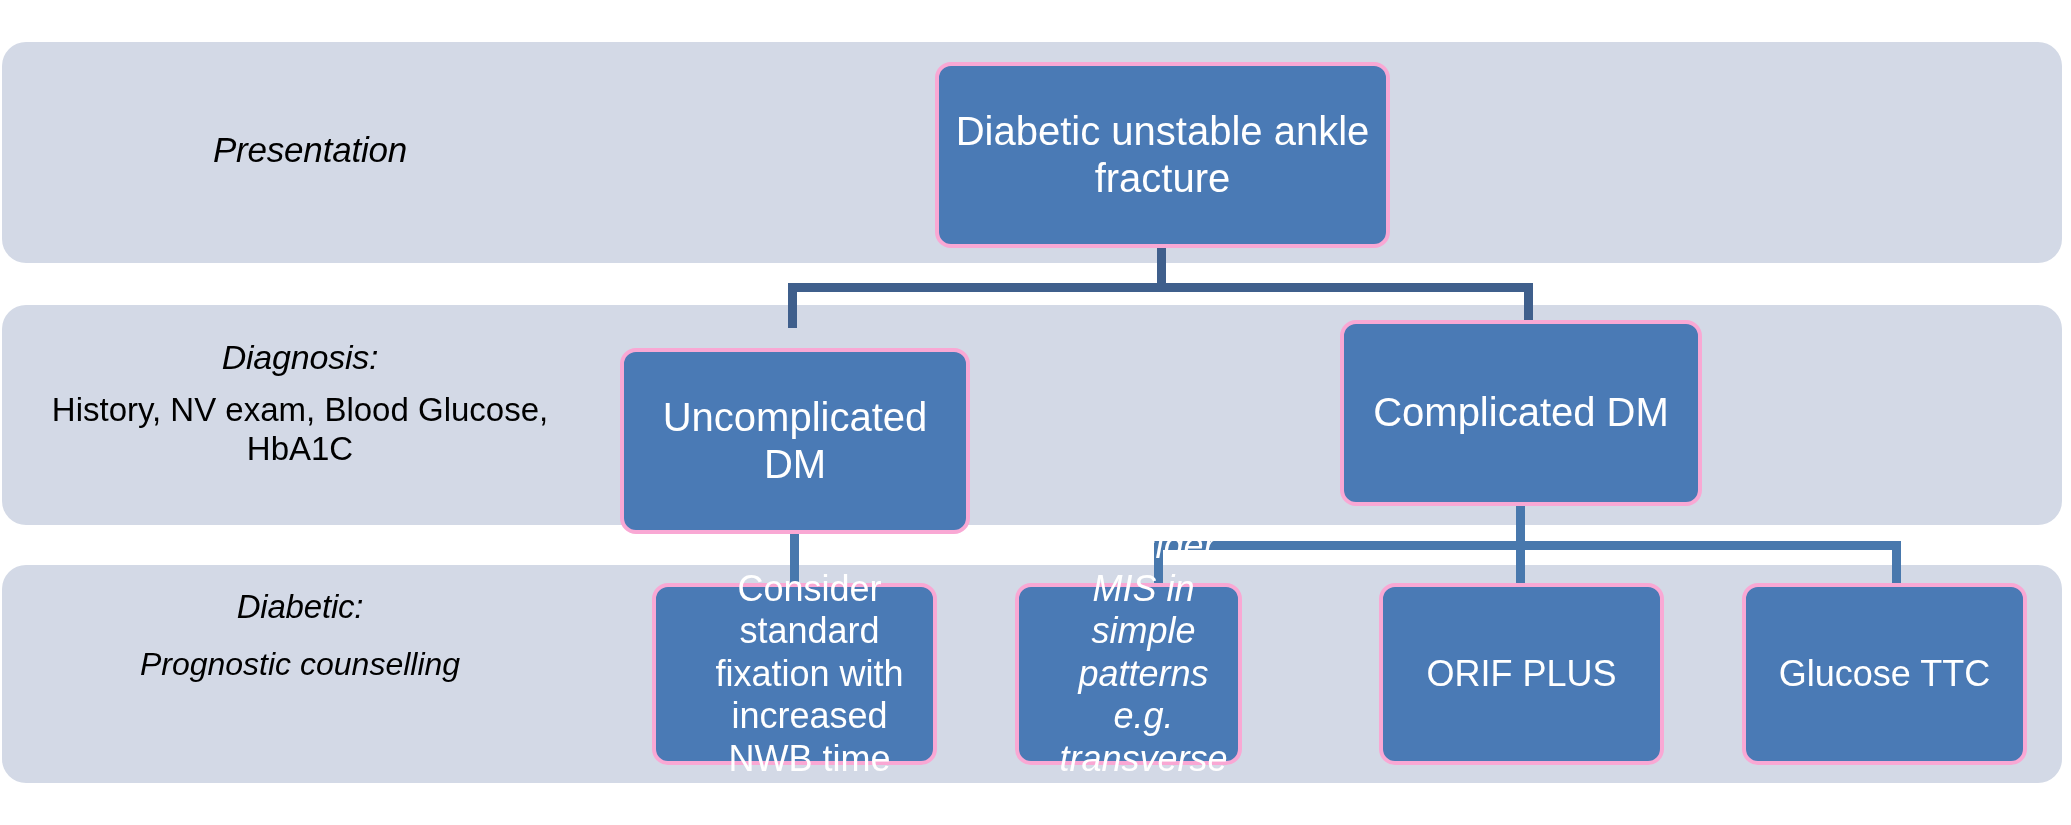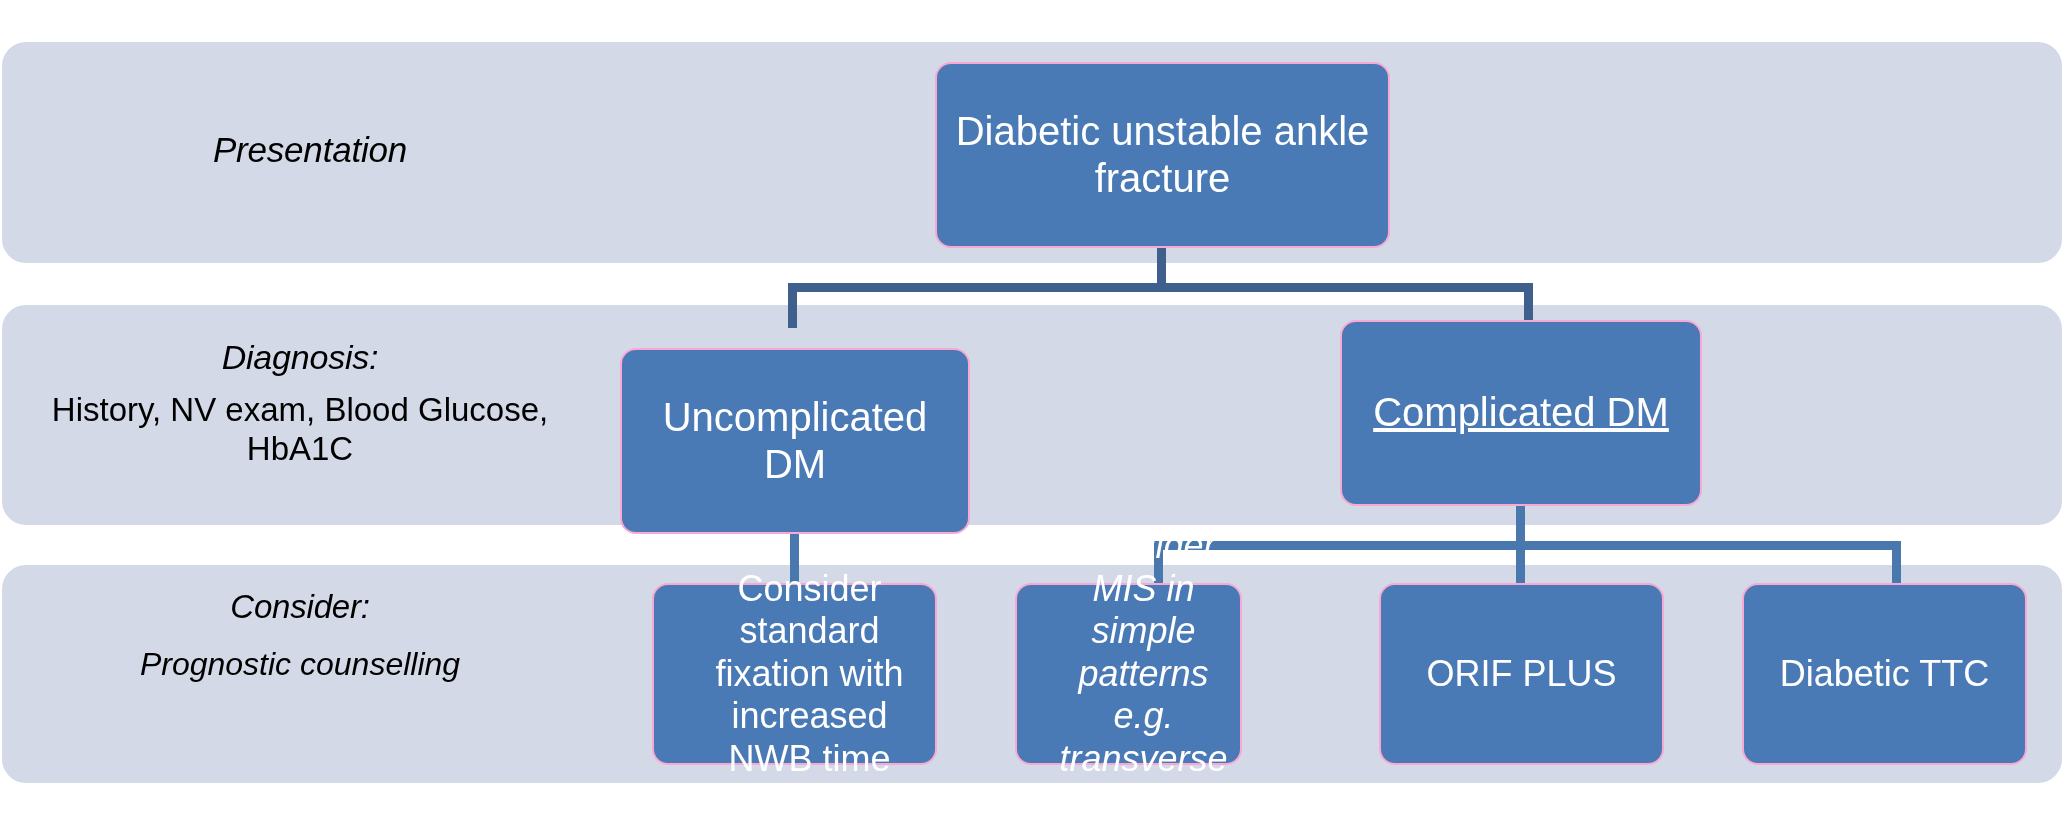--- a/index.html
+++ b/index.html
@@ -73,21 +73,21 @@
     z-index: 1;
   }
   .conn-dark  { background: #3f5f8c; }
   .conn-mid   { background: #4878ad; }
 
   
   .node {
     position: absolute;
     z-index: 3;
     background: #4a7ab5;
-    border: 2px solid #f9a8d4;
+    border: 4px solid #f9a8d4;
     border-radius: 16px;
     box-sizing: border-box;
     display: flex;
     align-items: center;
     justify-content: center;
     text-align: center;
     color: #ffffff;
     line-height: 1.18;
     padding: 4px 10px;
   }
@@ -120,45 +120,45 @@
   <div class="row-label" id="label-presentation">
     <span class="ttl">Presentation</span>
   </div>
 
   <div class="row-label" id="label-diagnosis">
     <span class="ttl">Diagnosis:</span>
     <span class="sub">History, NV exam, Blood Glucose, HbA1C</span>
   </div>
 
   <div class="row-label" id="label-treatment">
-    <span class="ttl">Consider:</span>
+    <span class="ttl">Diabetic:</span>
     <span class="sub-it">Prognostic counselling</span>
   </div>
 
   <div class="node large" style="left:935px; top:62px; width:455px; height:186px;">
     <span>Diabetic unstable ankle fracture</span>
   </div>
 
   <div class="node large" style="left:620px; top:320px; width:350px; height:186px;margin-top:28px;">
     <span>Uncomplicated DM</span>
   </div>
 
-  <div class="node large" style="left:1340px; top:320px; width:362px; height:186px;text-decoration:underline;">
+  <div class="node large" style="left:1340px; top:320px; width:362px; height:186px;">
     <span>Complicated DM</span>
   </div>
 
   <div class="node small" style="left:652px; top:583px; width:285px; height:182px;">
     <span>Consider standard  fixation with increased NWB time</span>
   </div>
 
   <div class="node small" style="left:1015px; top:583px; width:227px; height:182px;font-style:italic;">
     <span>Consider MIS in simple patterns e.g. transverse fibula</span>
   </div>
 
   <div class="node mid" style="left:1379px; top:583px; width:285px; height:182px;">
     <span>ORIF PLUS</span>
   </div>
 
   <div class="node mid" style="left:1742px; top:583px; width:285px; height:182px;">
-    <span>Diabetic TTC</span>
+    <span>Glucose TTC</span>
   </div>
 
 </div>
 
 </body></html>

